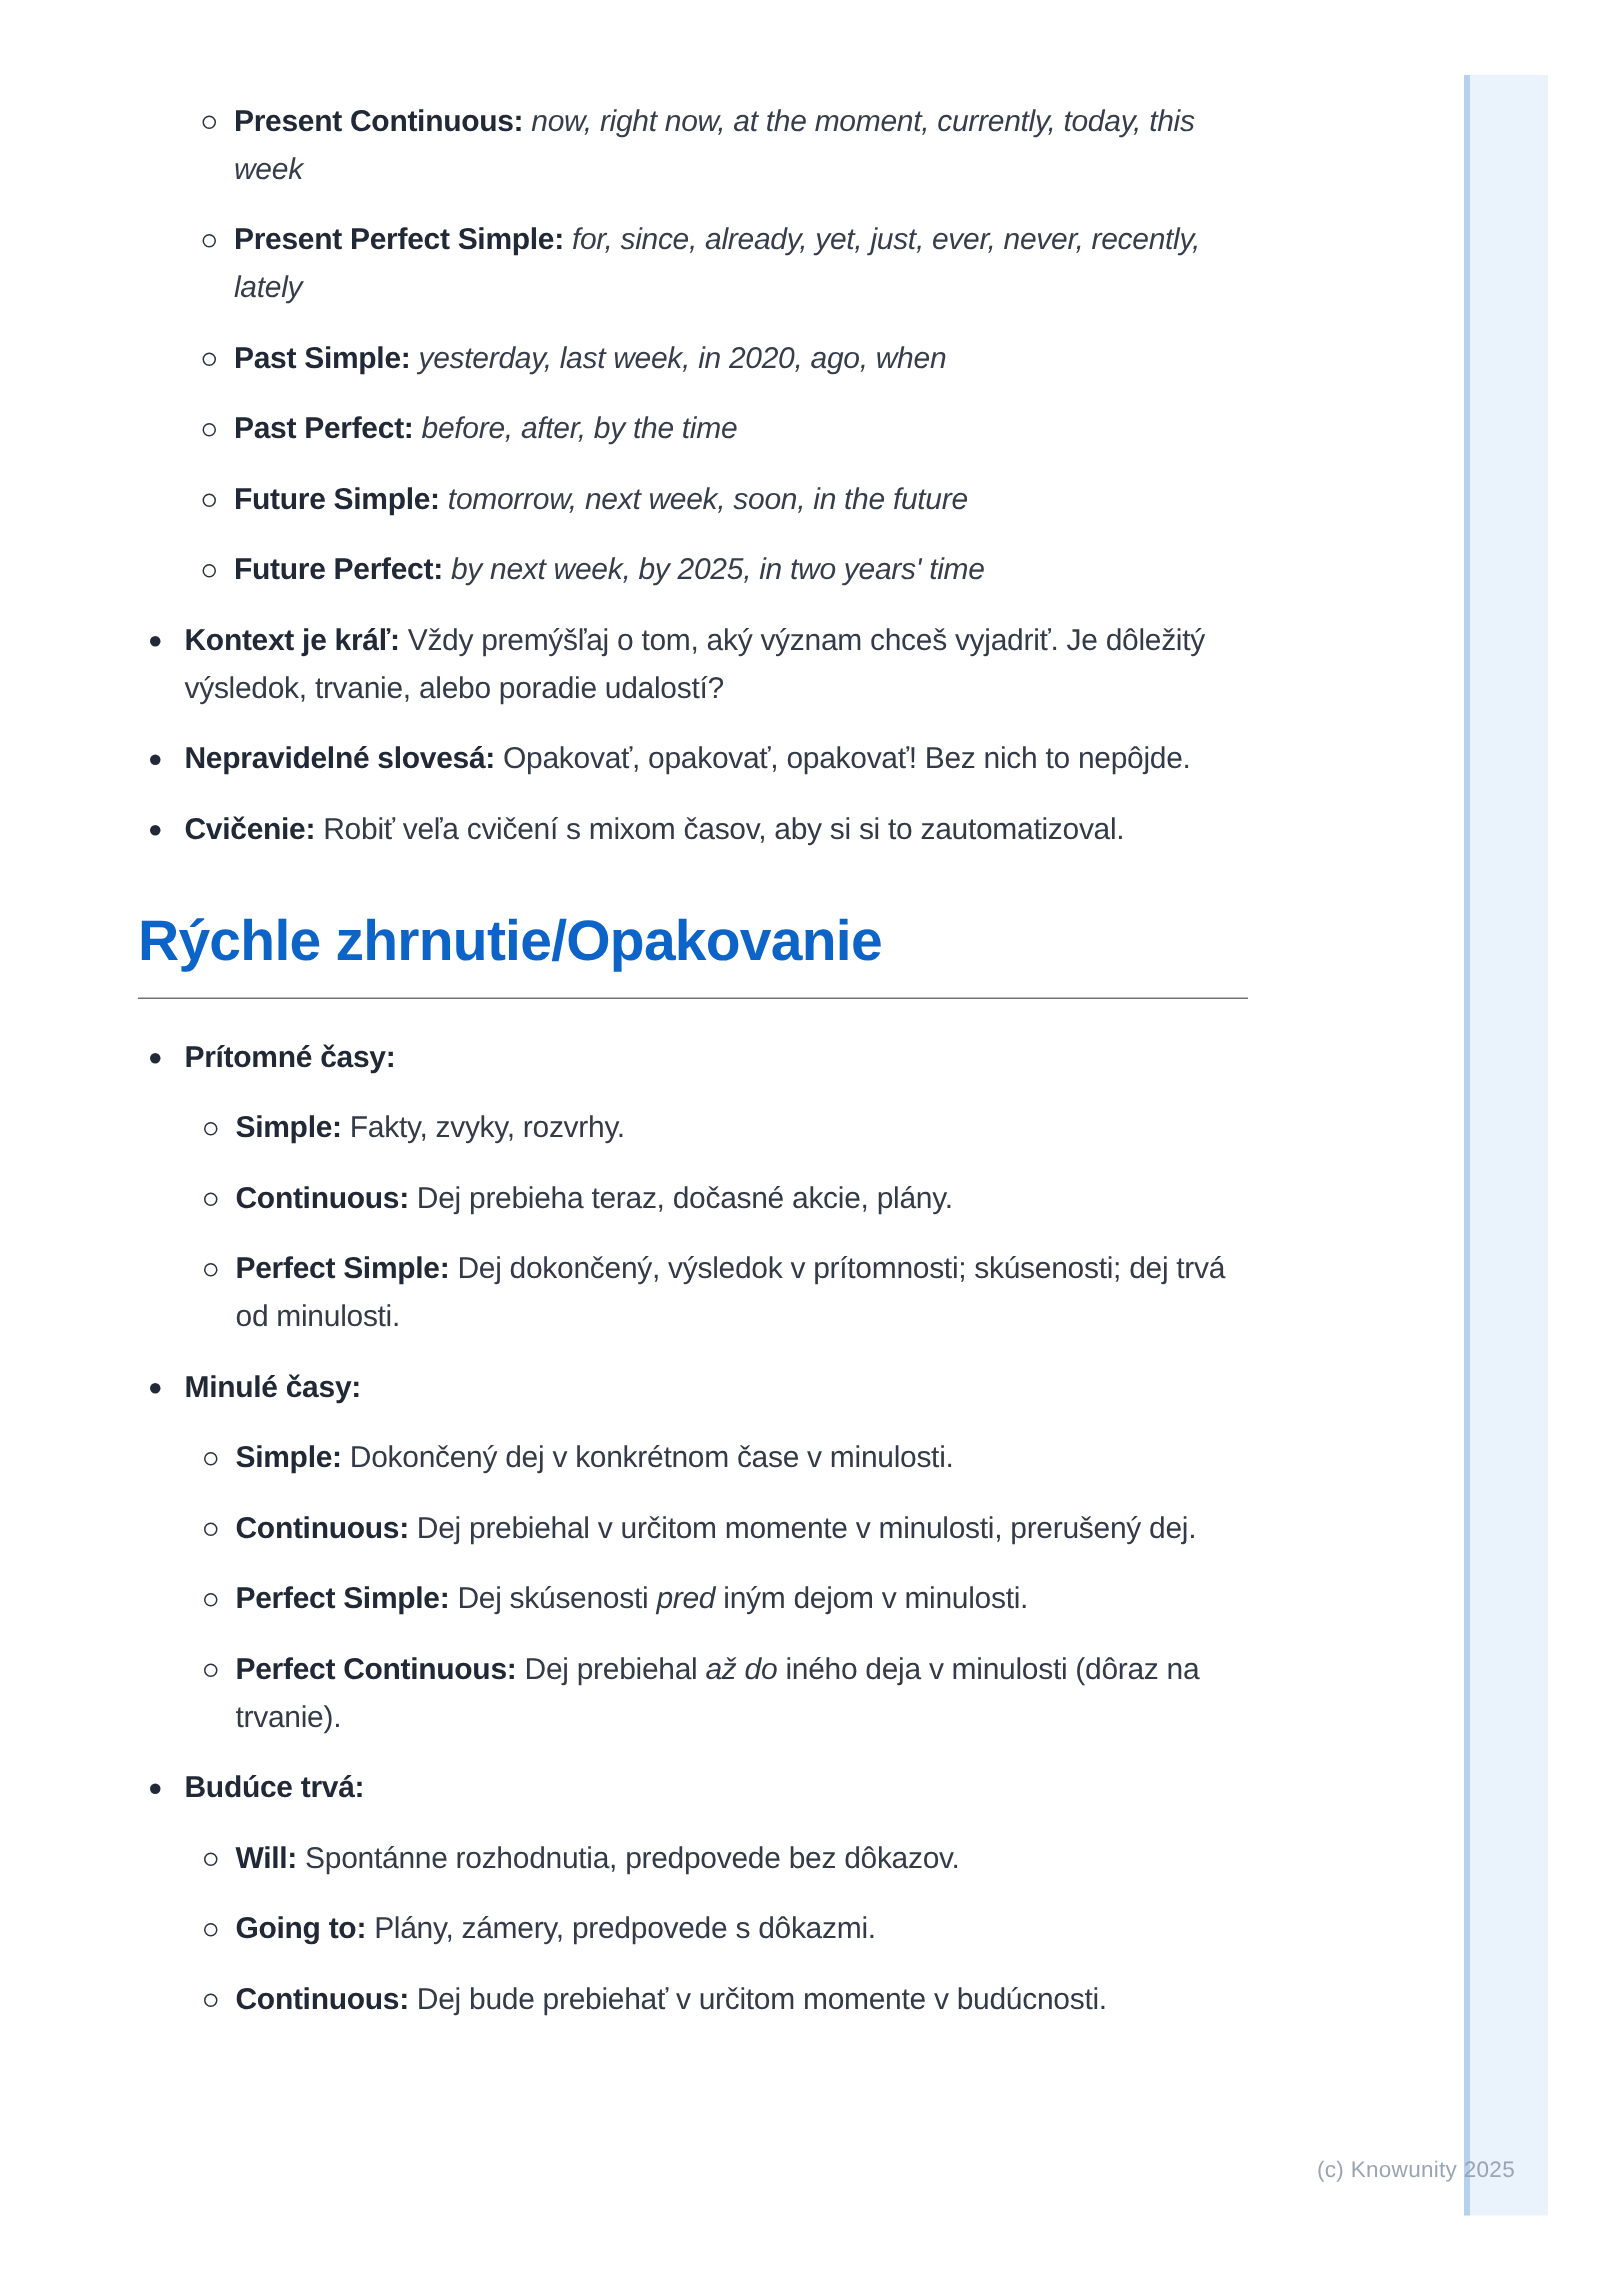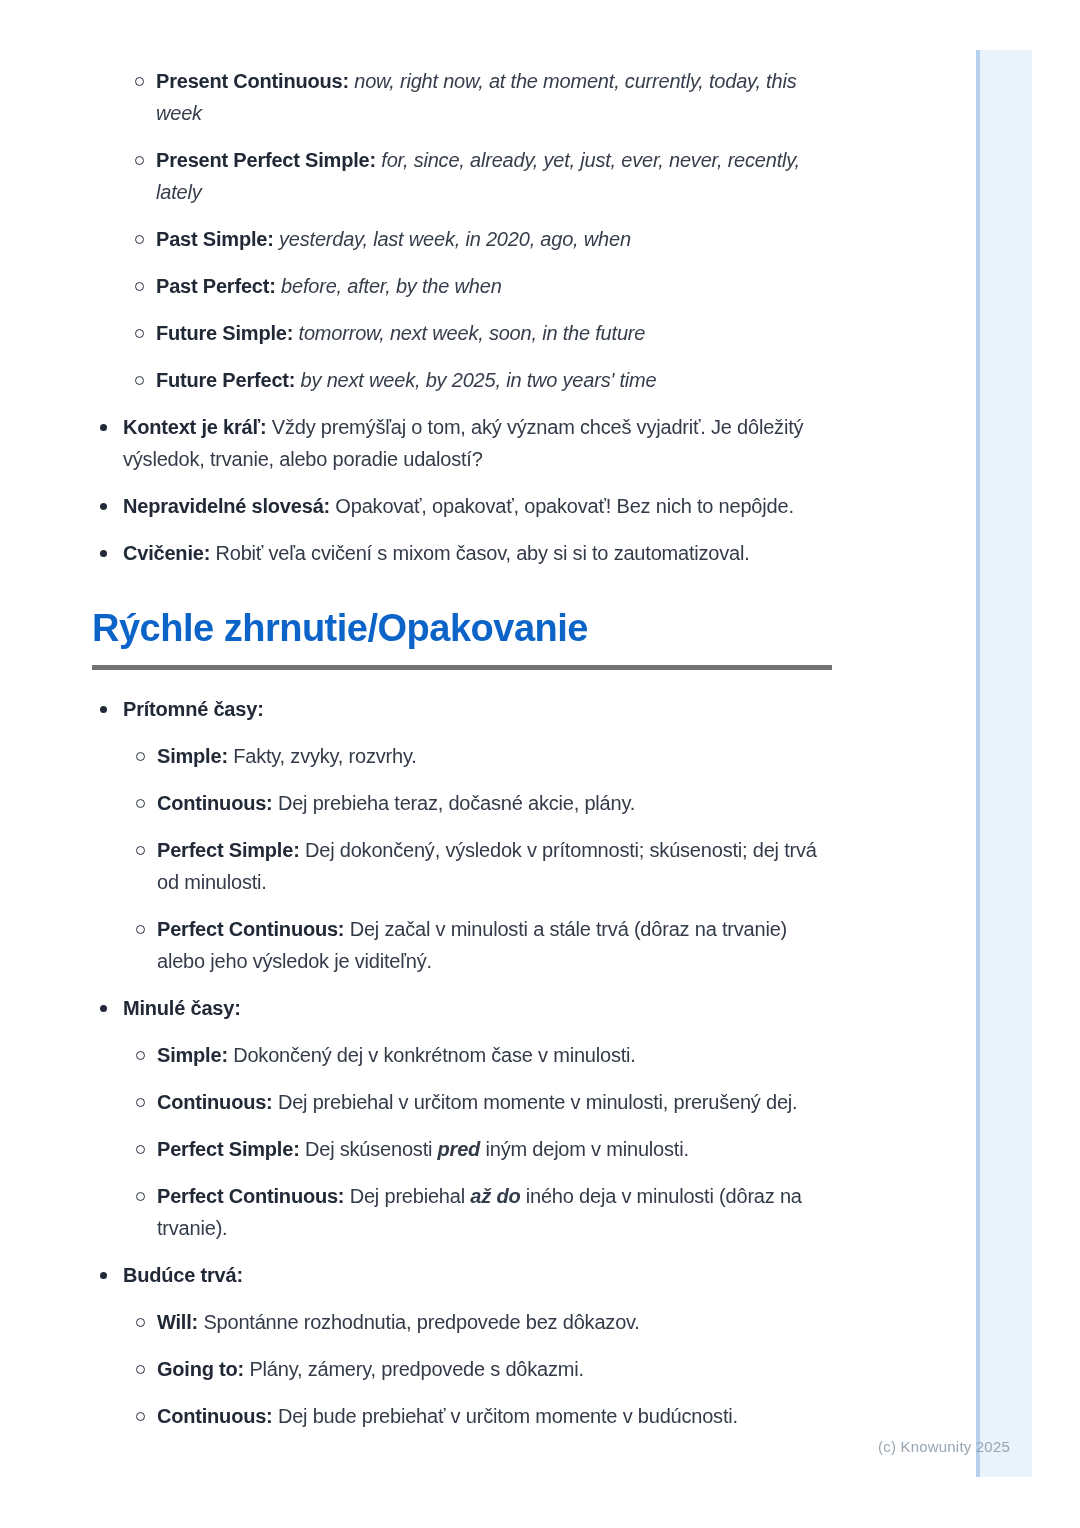--- a/index.html
+++ b/index.html
@@ -26,21 +26,21 @@
     color:#333a48;
     font-size:20px;
     line-height:32px;
     letter-spacing:-0.2px;
   }
   .list{list-style:none;margin:0;padding:0;}
   .item{position:relative;margin-bottom:11px;margin-top:15px;}
   .item .txt{display:block;}
   .lbl{font-weight:bold;color:#212836;}
   .ex{font-style:italic;color:#363d4b;}
-  .seg-i{font-style:italic;font-weight:bold;}
+  .seg-i{font-style:italic;}
   .bullet{position:absolute;border-radius:50%;box-sizing:border-box;}
   .disc{width:7px;height:7px;background:#222938;left:8px;top:13px;}
   .ring{width:9px;height:9px;border:1.7px solid #2a3140;background:transparent;top:12px;}
   
   .top-list .sub-item{padding-left:64px;}
   .top-list .sub-item .ring{left:43px;}
   
   .main-item{padding-left:31px;}
   .tips-list{margin-top:14px;}
   
@@ -49,21 +49,21 @@
   .children .sub-item .ring{left:13px;}
   .group-item{margin-bottom:10px;}
   .heading{
     margin:36px 0 23px 0;
     padding-bottom:14px;
     font-size:38px;
     line-height:46px;
     font-weight:bold;
     letter-spacing:-0.5px;
     color:#0d64c8;
-    border-bottom:5px solid #737373;
+    border-bottom:1px solid #737373;
   }
   .footer{
     position:absolute;
     top:1437px;right:70px;
     font-size:15px;line-height:20px;
     color:#9aa5b3;
     letter-spacing:0.2px;
     z-index:2;
   }
 </style>
@@ -82,21 +82,21 @@
         <li class="item sub-item">
           <span class="bullet ring"></span>
           <span class="txt"><b class="lbl">Present Perfect Simple:</b> <i class="ex">for, since, already, yet, just, ever, never, recently, lately</i></span>
         </li>
         <li class="item sub-item">
           <span class="bullet ring"></span>
           <span class="txt"><b class="lbl">Past Simple:</b> <i class="ex">yesterday, last week, in 2020, ago, when</i></span>
         </li>
         <li class="item sub-item">
           <span class="bullet ring"></span>
-          <span class="txt"><b class="lbl">Past Perfect:</b> <i class="ex">before, after, by the when</i></span>
+          <span class="txt"><b class="lbl">Past Perfect:</b> <i class="ex">before, after, by the time</i></span>
         </li>
         <li class="item sub-item">
           <span class="bullet ring"></span>
           <span class="txt"><b class="lbl">Future Simple:</b> <i class="ex">tomorrow, next week, soon, in the future</i></span>
         </li>
         <li class="item sub-item">
           <span class="bullet ring"></span>
           <span class="txt"><b class="lbl">Future Perfect:</b> <i class="ex">by next week, by 2025, in two years' time</i></span>
         </li>
       </ul>
@@ -123,24 +123,20 @@
                 <span class="bullet ring"></span>
                 <span class="txt"><b class="lbl">Simple:</b> <span class="seg">Fakty, zvyky, rozvrhy.</span></span>
               </li>
               <li class="item sub-item">
                 <span class="bullet ring"></span>
                 <span class="txt"><b class="lbl">Continuous:</b> <span class="seg">Dej prebieha teraz, dočasné akcie, plány.</span></span>
               </li>
               <li class="item sub-item">
                 <span class="bullet ring"></span>
                 <span class="txt"><b class="lbl">Perfect Simple:</b> <span class="seg">Dej dokončený, výsledok v prítomnosti; skúsenosti; dej trvá od minulosti.</span></span>
-              </li>
-              <li class="item sub-item">
-                <span class="bullet ring"></span>
-                <span class="txt"><b class="lbl">Perfect Continuous:</b> <span class="seg">Dej začal v minulosti a stále trvá (dôraz na trvanie) alebo jeho výsledok je viditeľný.</span></span>
               </li>
             </ul></div>
         </li>
         <li class="item main-item group-item">
           <span class="bullet disc"></span>
           <div class="txt"><b class="lbl">Minulé časy:</b><ul class="list children">
               <li class="item sub-item">
                 <span class="bullet ring"></span>
                 <span class="txt"><b class="lbl">Simple:</b> <span class="seg">Dokončený dej v konkrétnom čase v minulosti.</span></span>
               </li>

